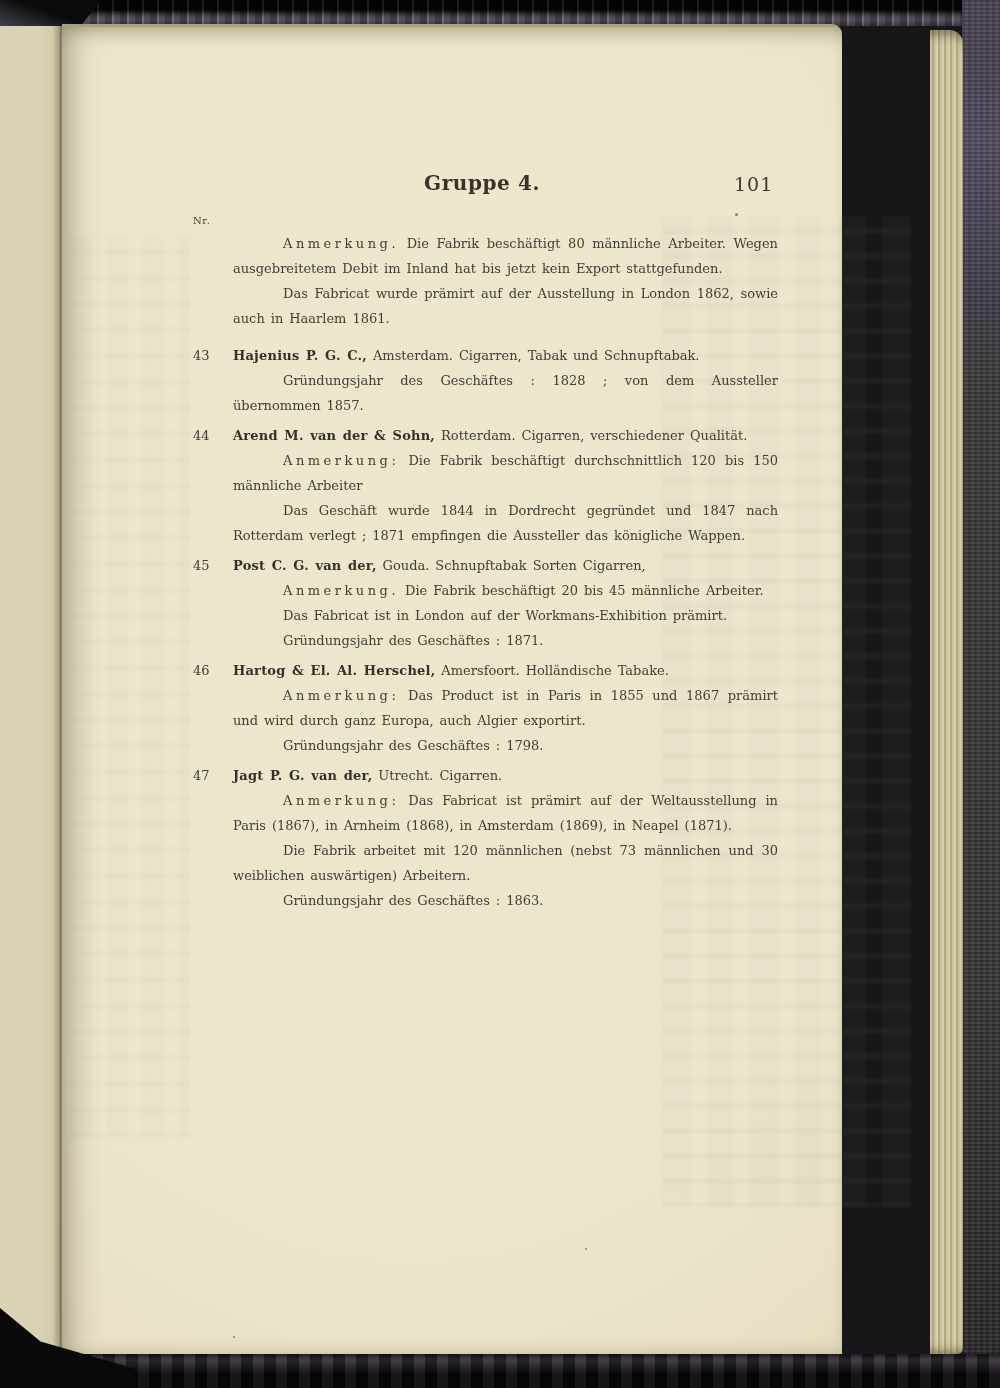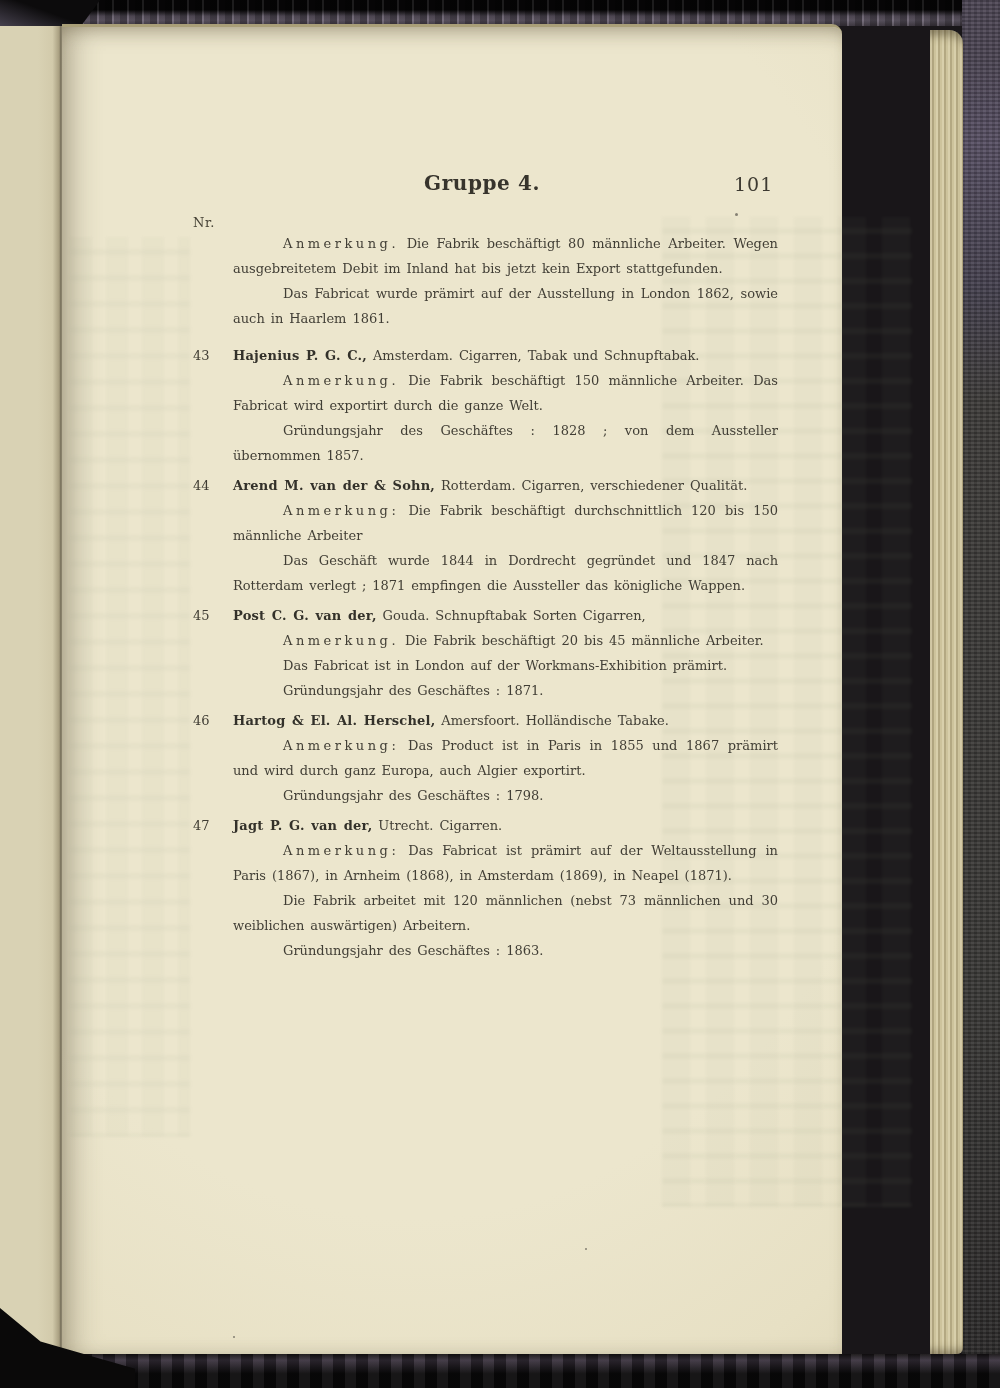--- a/index.html
+++ b/index.html
@@ -91,21 +91,21 @@
   .group-title {
     position:absolute; left:260px; top:144px; width:320px; text-align:center;
     font-size:20px; font-weight:bold; letter-spacing:.6px; color:#37342c;
   }
   .page-number {
     position:absolute; left:672px; top:146px;
     font-size:19px; color:#3d3a31; letter-spacing:1px;
   }
   .nr-label {
     position:absolute; left:131px; top:188px;
-    font-size:13px; color:#474337; letter-spacing:.6px;
+    font-size:10px; color:#474337; letter-spacing:.6px;
   }
   .content {
     position:absolute; left:171px; top:204px; width:545px;
     font-size:13px; line-height:25px; color:#413e35;
     text-align:justify; word-spacing:.14em;
   }
   .para { margin:0; }
   .pind { text-indent:50px; }
   .sperr { letter-spacing:3.5px; }
   .entry { margin-top:5px; position:relative; }
@@ -142,21 +142,20 @@
 
     <div class="content">
 
       <div>
         <p class="para pind"><span class="sperr">Anmerkung.</span><span> Die Fabrik beschäftigt 80 männliche Arbeiter. Wegen ausgebreitetem Debit im Inland hat bis jetzt kein Export stattgefunden.</span></p>
         <p class="para pind">Das Fabricat wurde prämirt auf der Ausstellung in London 1862, sowie auch in Haarlem 1861.</p>
       </div>
 
       <div class="entry first">
         <p class="para entry-head"><span class="entry-no">43</span><b>Hajenius P. G. C.,</b><span> Amsterdam. Cigarren, Tabak und Schnupftabak.</span></p>
-        <p class="para pind"><span class="sperr">Anmerkung.</span><span> Die Fabrik beschäftigt 150 männliche Arbeiter. Das Fabricat wird exportirt durch die ganze Welt.</span></p>
         <p class="para pind">Gründungsjahr des Geschäftes : 1828 ; von dem Aussteller übernommen 1857.</p>
       </div>
 
       <div class="entry">
         <p class="para entry-head"><span class="entry-no">44</span><b>Arend M. van der &amp; Sohn,</b><span> Rotterdam. Cigarren, verschiedener Qualität.</span></p>
         <p class="para pind"><span class="sperr">Anmerkung:</span><span> Die Fabrik beschäftigt durchschnittlich 120 bis 150 männliche Arbeiter</span></p>
         <p class="para pind">Das Geschäft wurde 1844 in Dordrecht gegründet und 1847 nach Rotterdam verlegt ; 1871 empfingen die Aussteller das königliche Wappen.</p>
       </div>
 
       <div class="entry">

